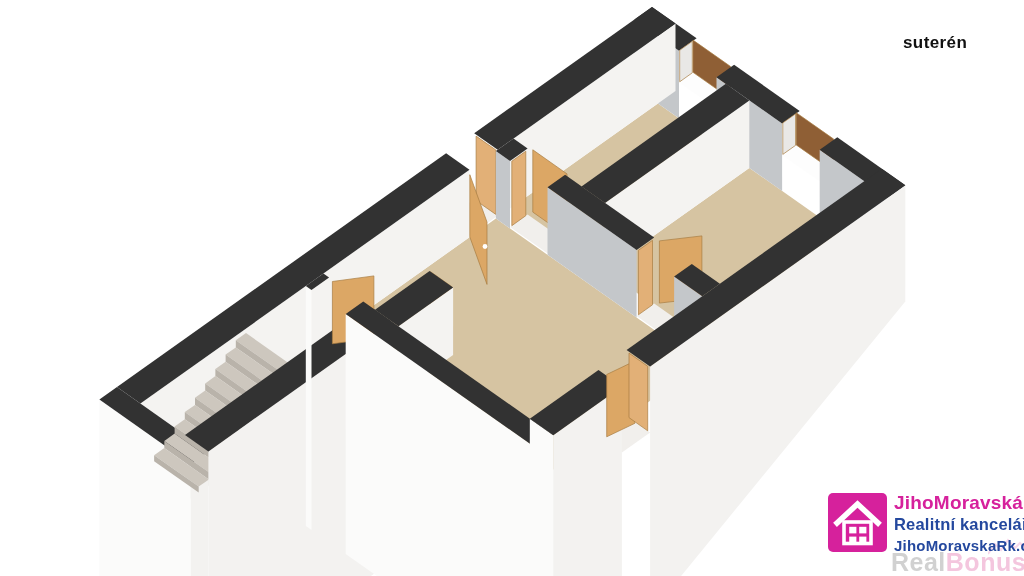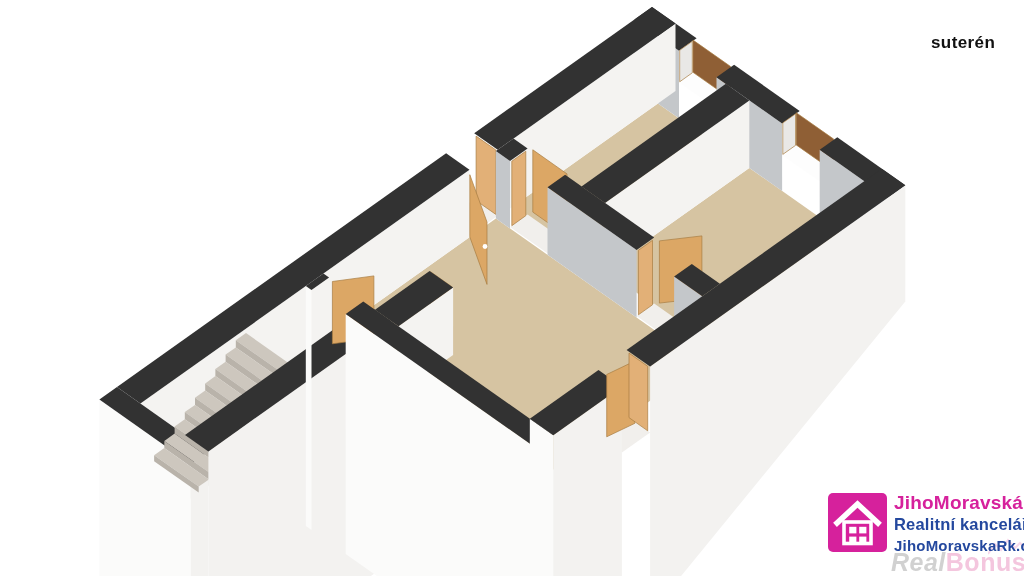--- a/index.html
+++ b/index.html
@@ -2,34 +2,34 @@
 <html><head>
 <meta charset="utf-8">
 <style>
   html,body{margin:0;padding:0;background:#ffffff;}
   #stage{
     position:relative;width:1024px;height:576px;background:#ffffff;overflow:hidden;
     font-family:"Liberation Sans", sans-serif;
   }
   #scene-svg{position:absolute;left:0;top:0;}
   .floor-label{
-    position:absolute;left:931px;top:33px;
+    position:absolute;left:903px;top:33px;
     font-size:17px;font-weight:bold;color:#111111;letter-spacing:0.4px;
   }
   .brand{position:absolute;left:828px;top:493px;display:flex;align-items:flex-start;}
   .brand-icon{width:59px;height:59px;flex:0 0 auto;}
   .brand-text{margin-left:7px;line-height:1;}
   .brand-line1{font-size:19px;font-weight:bold;color:#d6219c;letter-spacing:0.2px;}
   .brand-line2{font-size:16.5px;font-weight:bold;color:#24489e;margin-top:4px;letter-spacing:0.2px;}
   .brand-line3{font-size:15px;font-weight:bold;color:#24489e;margin-top:5px;letter-spacing:0.2px;}
   .wm{
     position:absolute;left:891px;top:548px;font-size:25px;font-weight:bold;
     letter-spacing:0.5px;white-space:nowrap;
   }
-  .wm-gray{color:rgba(185,185,185,0.65);font-style:italic;}
+  .wm-gray{color:rgba(185,185,185,0.65);}
   .wm-pink{color:rgba(236,160,200,0.60);}
   .wm-roof{position:absolute;left:988px;top:538px;opacity:0.35;}
 </style>
 </head>
 <body>
 
 <div id="stage">
 
   <svg id="scene-svg" width="1024" height="576" viewBox="0 0 1024 576">
       <polygon points="140.4,471.0 323.4,341.0 368.0,372.4 185.0,502.4" fill="#ebeae8"></polygon>

